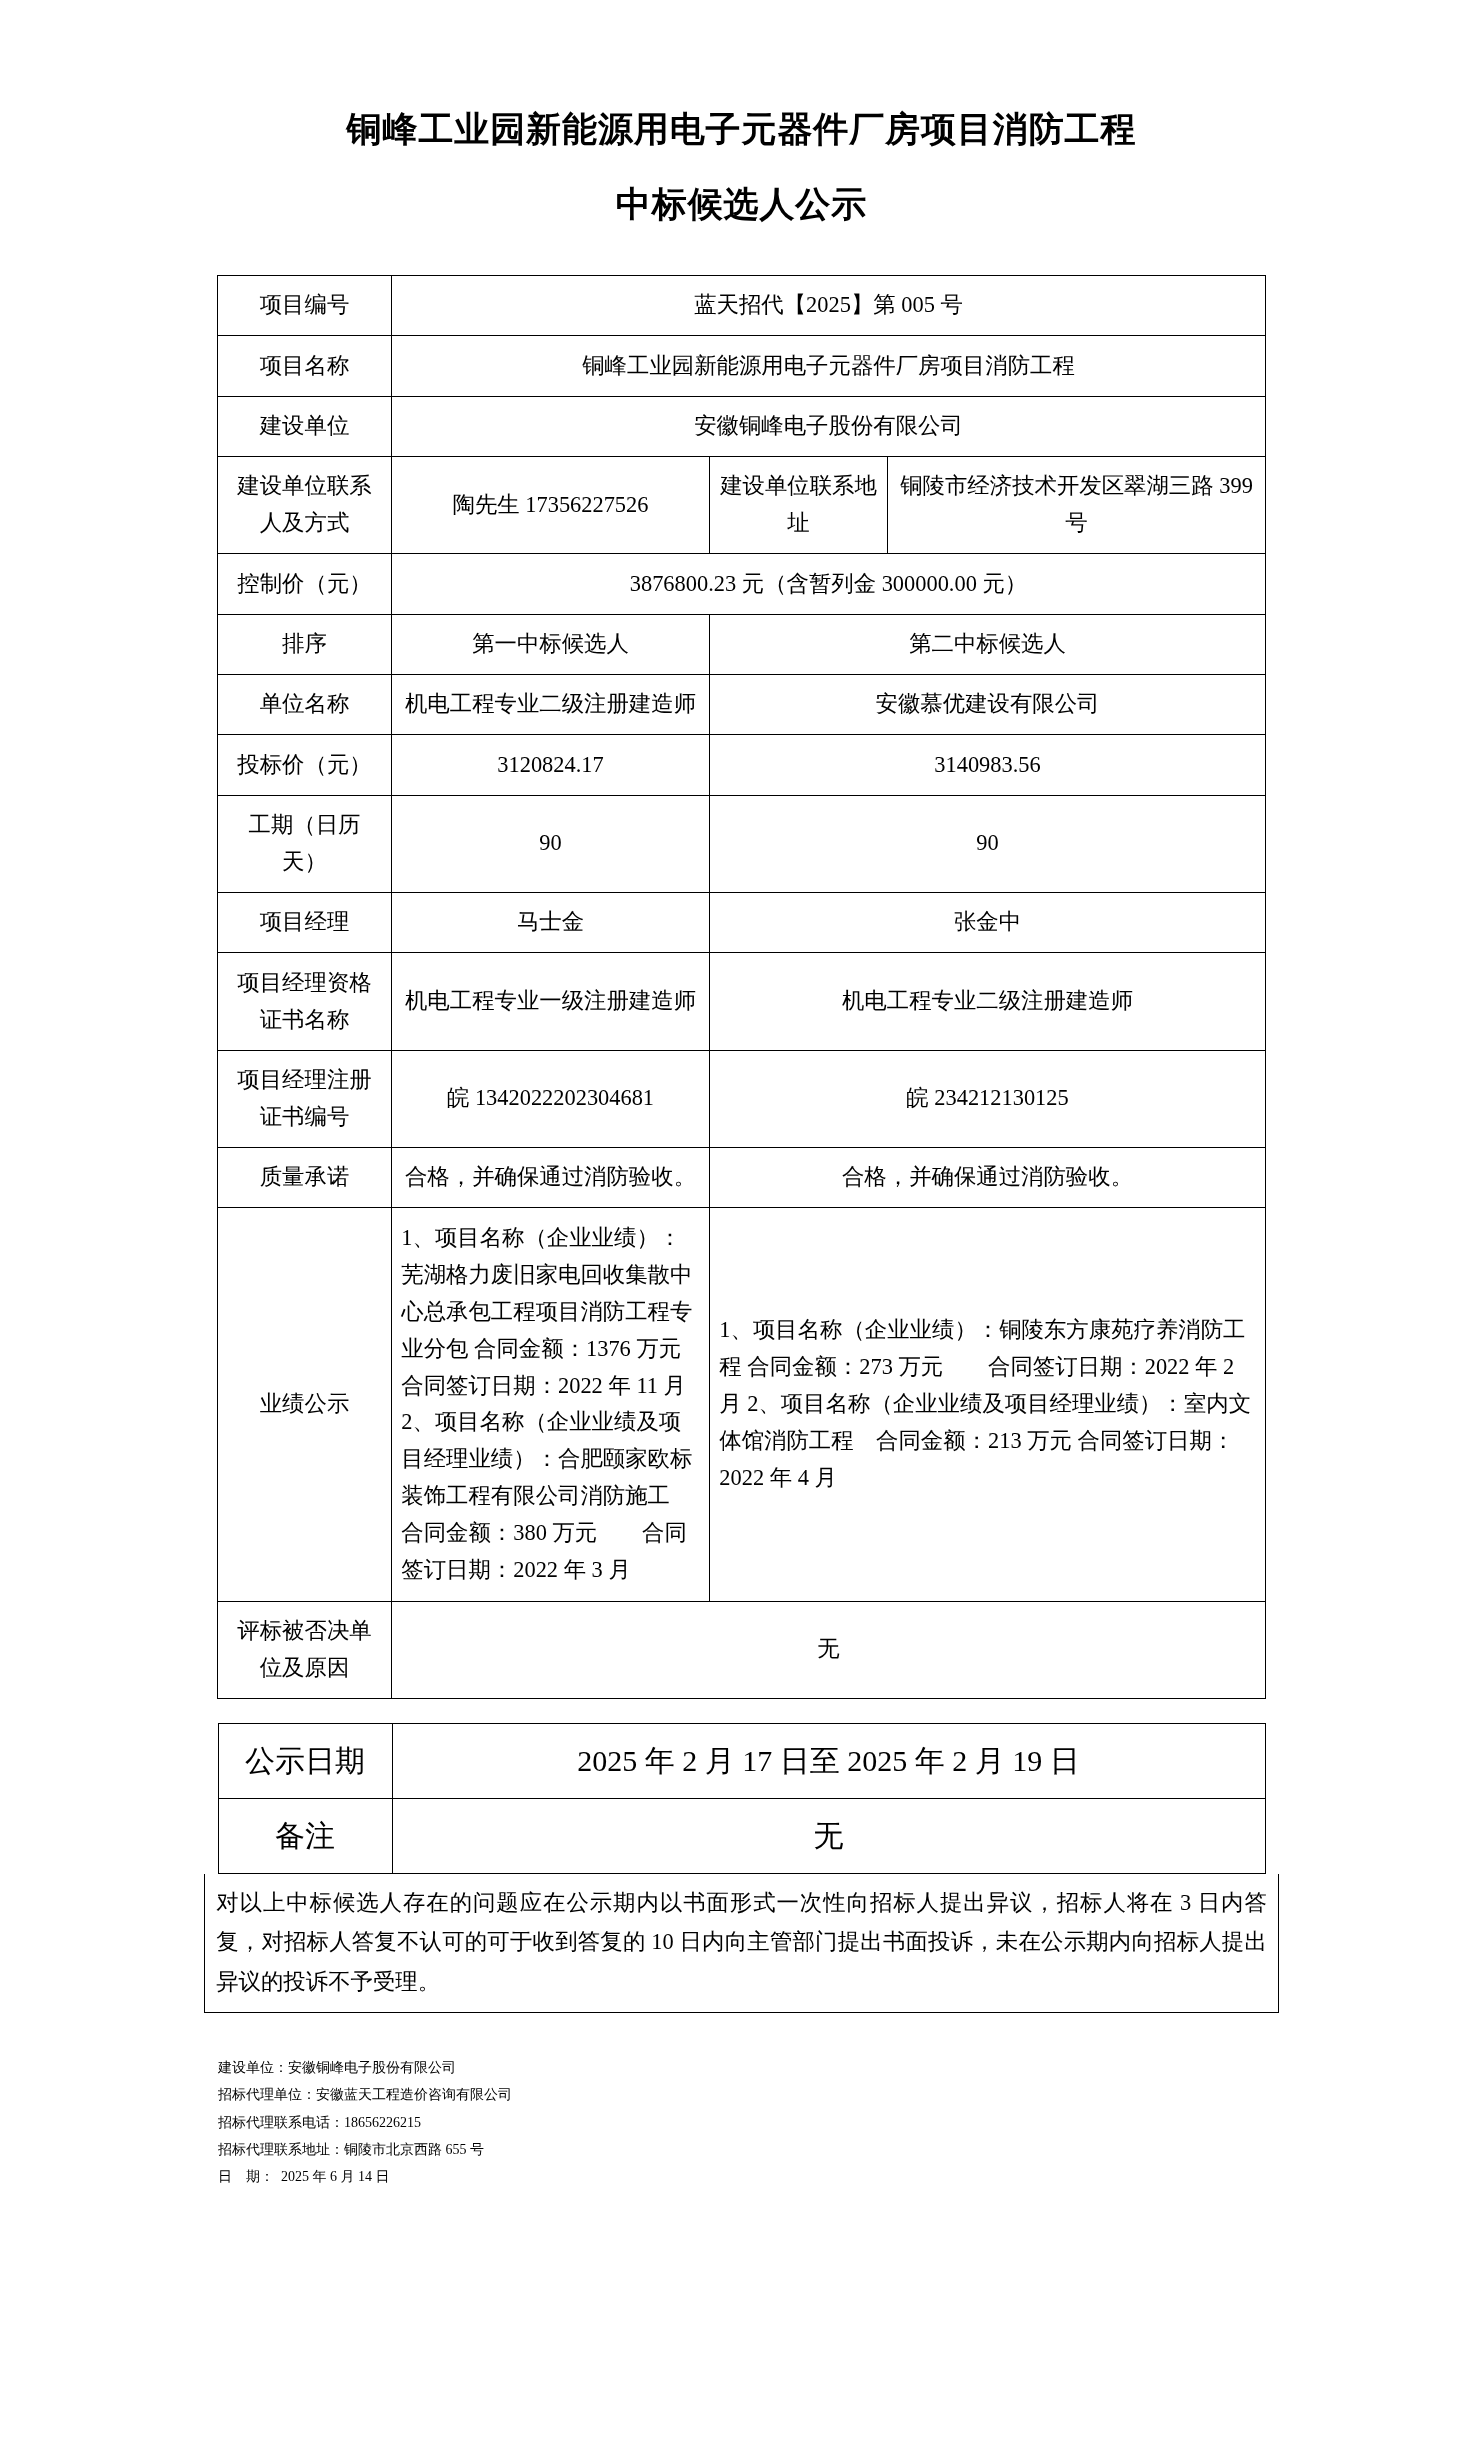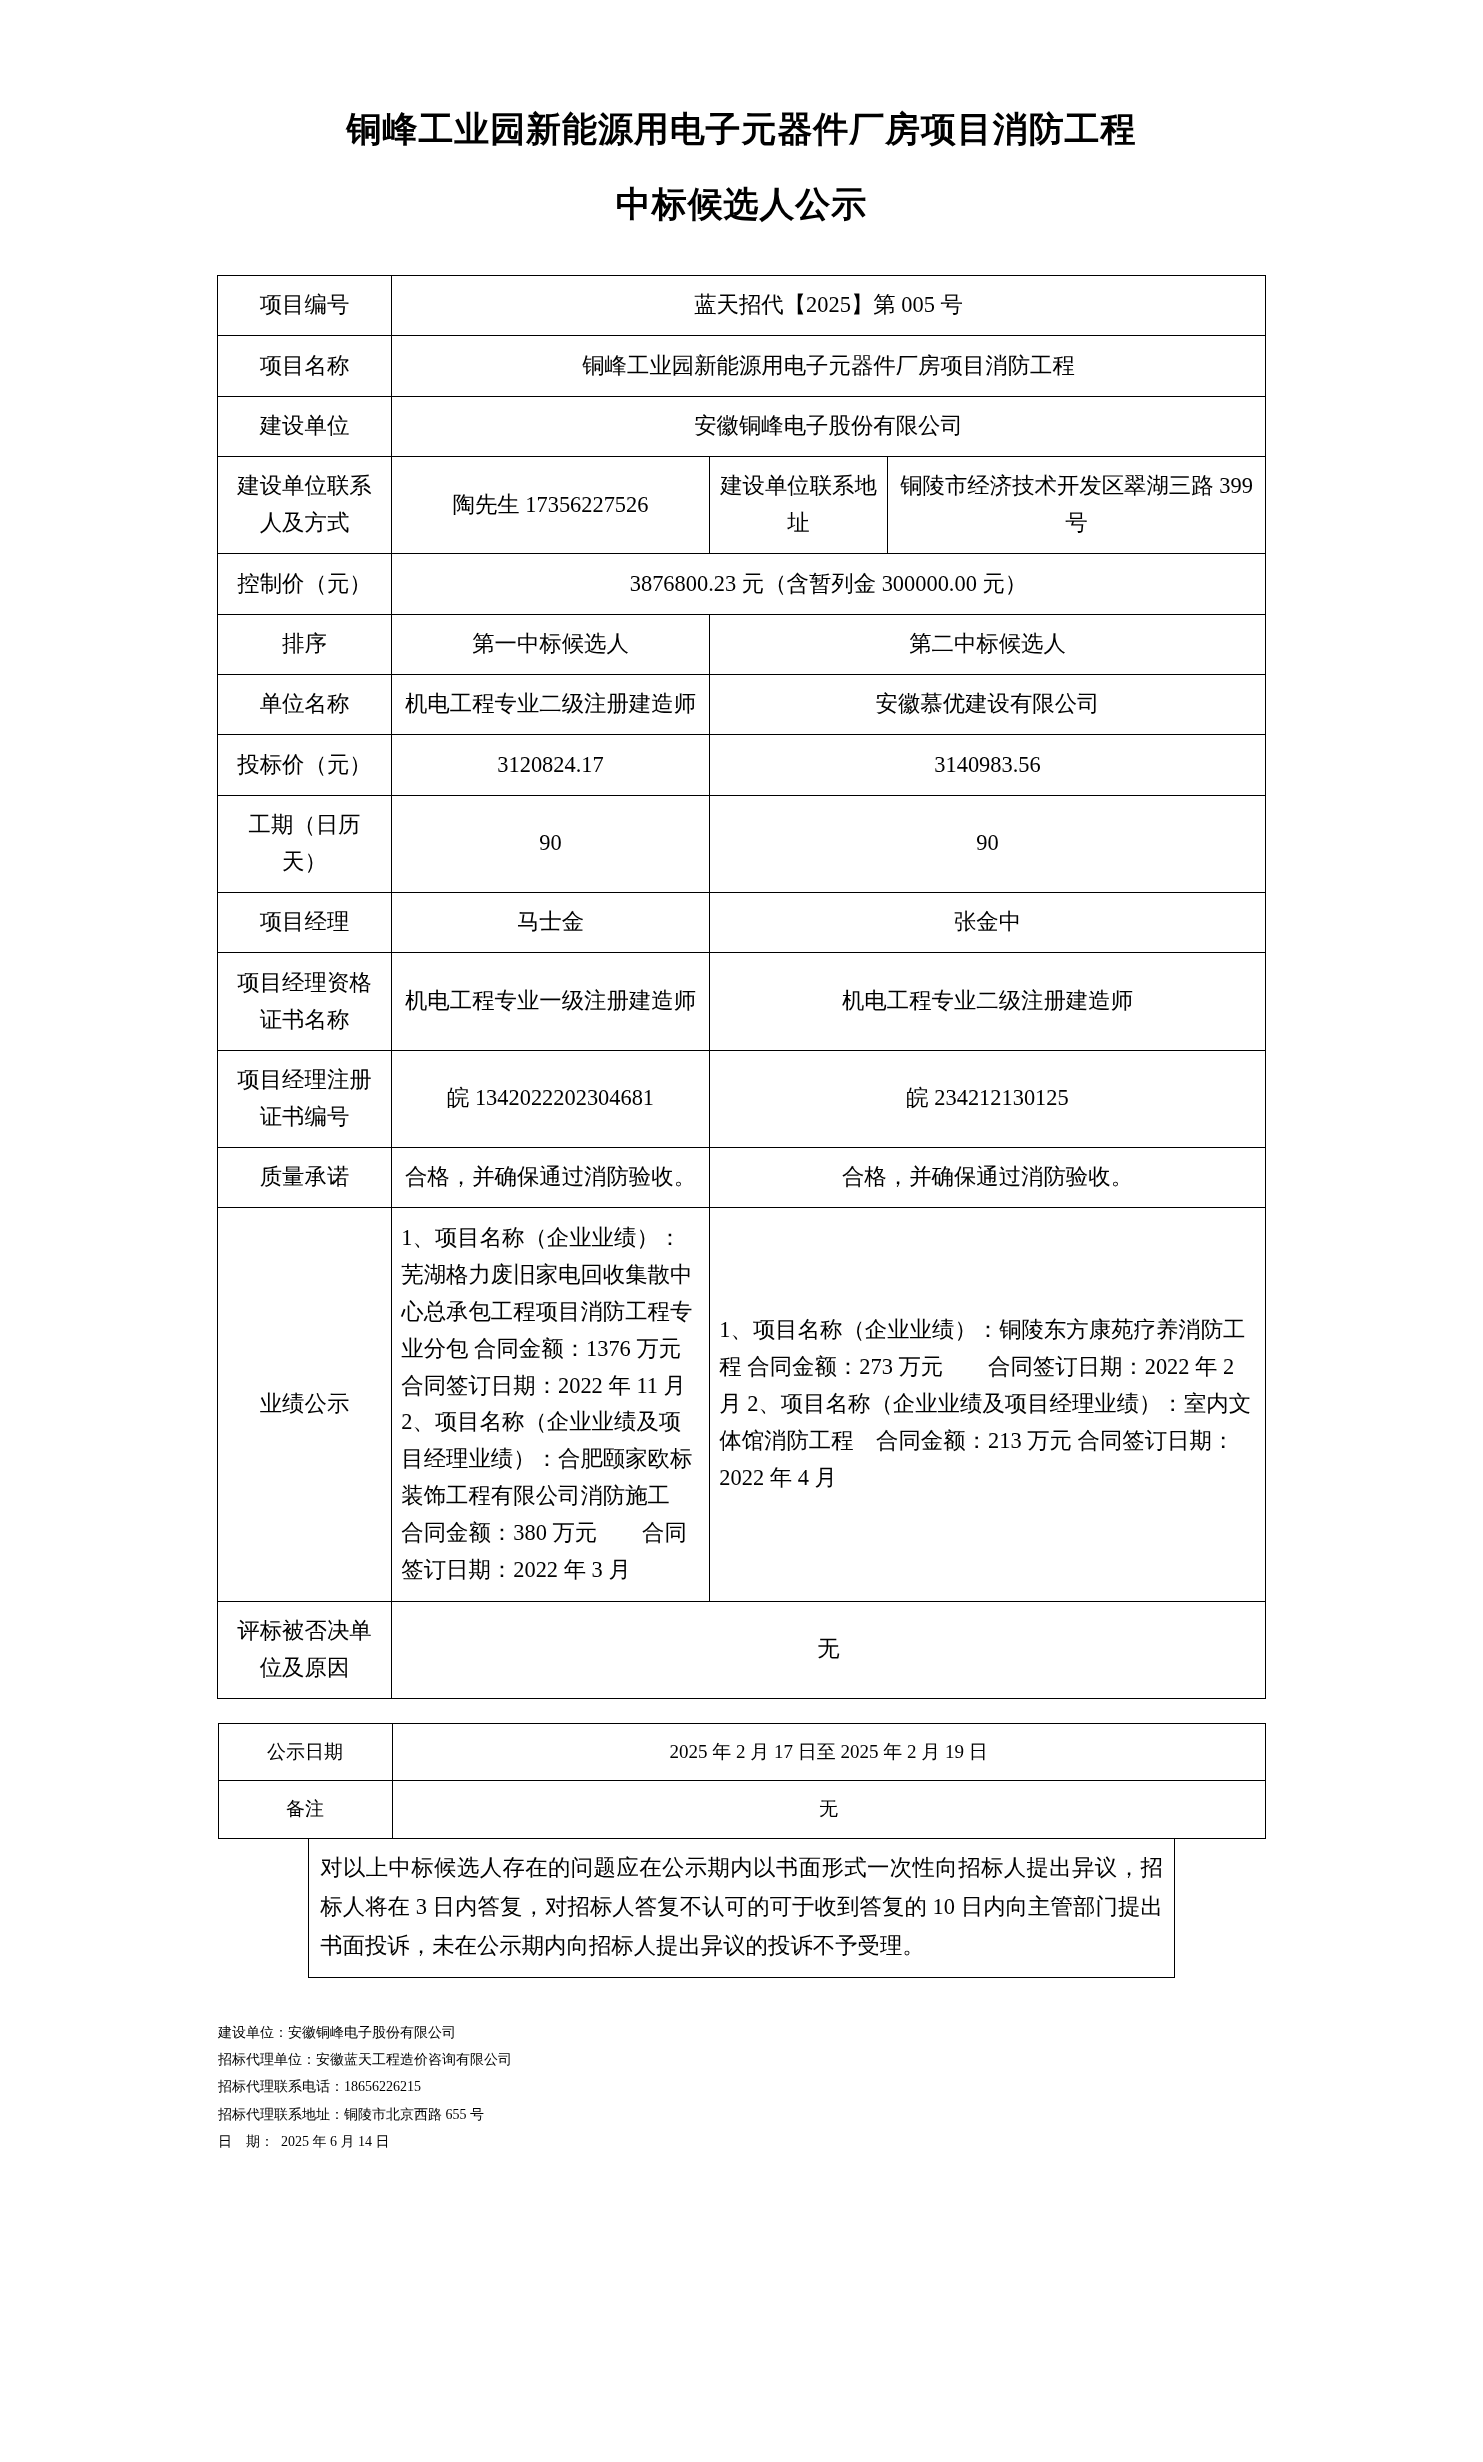--- a/index.html
+++ b/index.html
@@ -58,27 +58,27 @@
     padding: 11.2px 7.5px;
   }
   table.footer-tbl {
     border-collapse: collapse;
     width: 1047px;
     margin: 24px auto 0 auto;
     table-layout: fixed;
   }
   table.footer-tbl td {
     border: 0.9px solid #000000;
-    font-size: 19px;
+    font-size: 30px;
     padding: 13px 9.3px;
     vertical-align: middle;
     line-height: 1.6;
   }
   .note-box {
-    width: 867px;
+    width: 1075px;
     margin: 0 auto;
     border: 0.9px solid #000000;
     border-top: none;
     font-size: 22.4px;
     line-height: 1.75;
     padding: 9.3px 11.2px 11.2px 11.2px;
     text-align: justify;
     box-sizing: border-box;
   }
   .tail {

